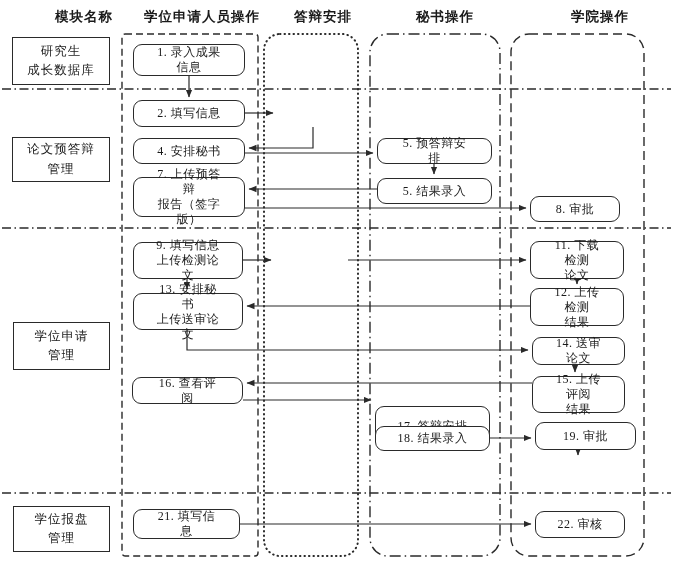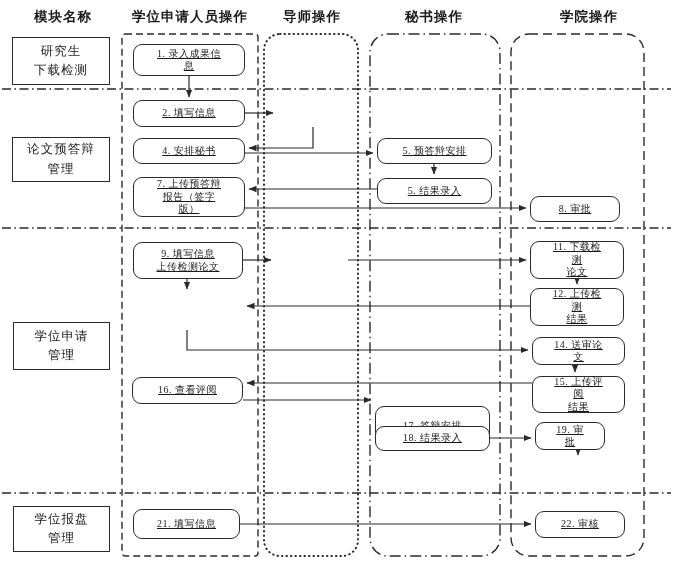--- a/index.html
+++ b/index.html
@@ -2,33 +2,33 @@
 <html><head>
 <meta charset="utf-8">
 <style>
   html,body{margin:0;padding:0;background:#ffffff;}
   .canvas{
     position:relative;width:674px;height:576px;background:#ffffff;
     font-family:"Liberation Serif","DejaVu Serif",serif;color:#1a1a1a;overflow:hidden;
   }
   svg.layer{position:absolute;left:0;top:0;width:674px;height:576px;}
   .hdr{
-    position:absolute;top:8px;height:18px;line-height:18px;text-align:center;
+    position:absolute;top:8px;height:18px;line-height:18px;text-align:right;
     font-weight:bold;font-size:13.5px;letter-spacing:1px;white-space:nowrap;
   }
   .module{
     position:absolute;border:1.4px solid #2a2a2a;background:#ffffff;
     display:flex;align-items:center;justify-content:center;text-align:center;
     font-size:12.5px;line-height:1.55;white-space:pre-line;letter-spacing:1px;
   }
   .step{
     position:absolute;border:1.4px solid #2a2a2a;border-radius:9px;background:#ffffff;
     display:flex;align-items:center;justify-content:center;text-align:center;
-    font-size:10px;line-height:1.25;white-space:pre-line;letter-spacing:0.5px;
-    box-sizing:border-box;padding:1px 20px;z-index:2;text-decoration:underline;
+    font-size:12px;line-height:1.25;white-space:pre-line;letter-spacing:0.5px;
+    box-sizing:border-box;padding:1px 20px;z-index:2;
   }
 </style>
 </head>
 <body>
 
 <div class="canvas">
 
   <svg class="layer" viewBox="0 0 674 576">
     <defs>
       <marker id="arr" markerWidth="9" markerHeight="8" refX="7.5" refY="3.5" orient="auto" markerUnits="userSpaceOnUse">
@@ -68,26 +68,26 @@
       <path d="M243,400 L371,400"></path>
       <path d="M432,414 L432,422"></path>
       <path d="M490,438 L531,438"></path>
       <path d="M578,450 L578,455"></path>
       <path d="M240,524 L531,524"></path>
     </g>
   </svg>
 
   <div class="hdr" style="left:13px;width:100px">模块名称</div>
   <div class="hdr" style="left:120px;width:140px">学位申请人员操作</div>
-  <div class="hdr" style="left:272px;width:80px">导师操作</div>
+  <div class="hdr" style="left:272px;width:80px">答辩安排</div>
   <div class="hdr" style="left:394px;width:80px">秘书操作</div>
   <div class="hdr" style="left:549px;width:80px">学院操作</div>
 
   <div class="module" style="left:12px;top:37px;width:96px;height:46px">研究生
-下载检测</div>
+成长数据库</div>
   <div class="module" style="left:12px;top:137px;width:96px;height:43px">论文预答辩
 管理</div>
   <div class="module" style="left:13px;top:322px;width:95px;height:46px">学位申请
 管理</div>
   <div class="module" style="left:13px;top:506px;width:95px;height:44px">学位报盘
 管理</div>
 
   <div class="step" style="left:133px;top:44px;width:112px;height:32px">1. 录入成果信息</div>
   <div class="step" style="left:133px;top:100px;width:112px;height:27px">2. 填写信息</div>
   <div class="step" style="left:133px;top:138px;width:112px;height:26px">4. 安排秘书</div>
@@ -95,23 +95,25 @@
   <div class="step" style="left:377px;top:178px;width:115px;height:26px">5. 结果录入</div>
   <div class="step" style="left:133px;top:177px;width:112px;height:40px">7. 上传预答辩
 报告（签字版）</div>
   <div class="step" style="left:530px;top:196px;width:90px;height:26px">8. 审批</div>
   <div class="step" style="left:133px;top:242px;width:110px;height:37px">9. 填写信息
 上传检测论文</div>
   <div class="step" style="left:530px;top:241px;width:94px;height:38px">11. 下载检测
 论文</div>
   <div class="step" style="left:530px;top:288px;width:94px;height:38px">12. 上传检测
 结果</div>
+  <div class="step" style="left:133px;top:293px;width:110px;height:37px">13. 安排秘书
+上传送审论文</div>
   <div class="step" style="left:532px;top:337px;width:93px;height:28px">14. 送审论文</div>
   <div class="step" style="left:532px;top:376px;width:93px;height:37px">15. 上传评阅
 结果</div>
   <div class="step" style="left:132px;top:377px;width:111px;height:27px">16. 查看评阅</div>
   <div class="step" style="left:375px;top:406px;width:115px;height:40px">17. 答辩安排</div>
   <div class="step" style="left:375px;top:426px;width:115px;height:25px">18. 结果录入</div>
-  <div class="step" style="left:535px;top:422px;width:70px;height:28px">19. 审批</div>
+  <div class="step" style="left:535px;top:422px;width:101px;height:28px">19. 审批</div>
   <div class="step" style="left:133px;top:509px;width:107px;height:30px">21. 填写信息</div>
   <div class="step" style="left:535px;top:511px;width:90px;height:27px">22. 审核</div>
 
 </div>
 
 </body></html>

